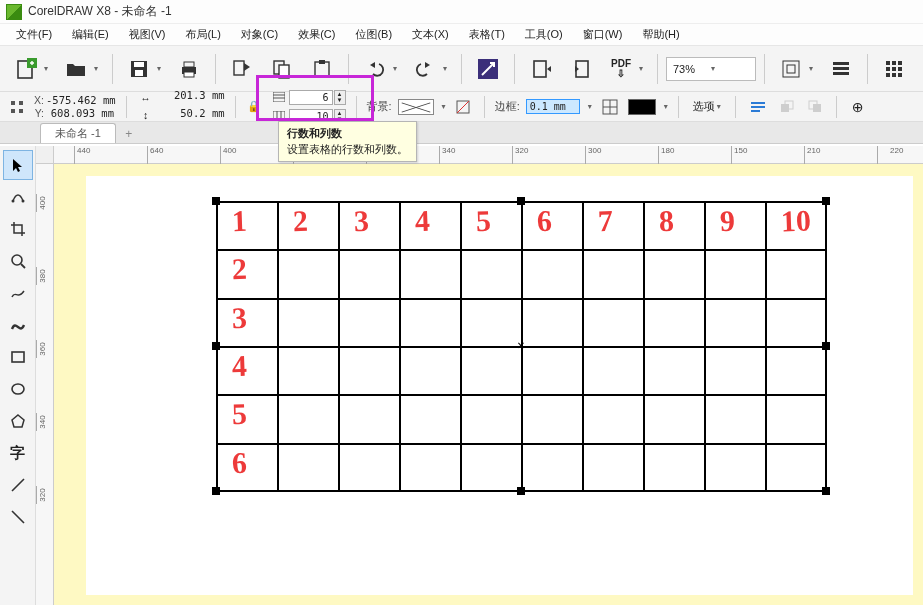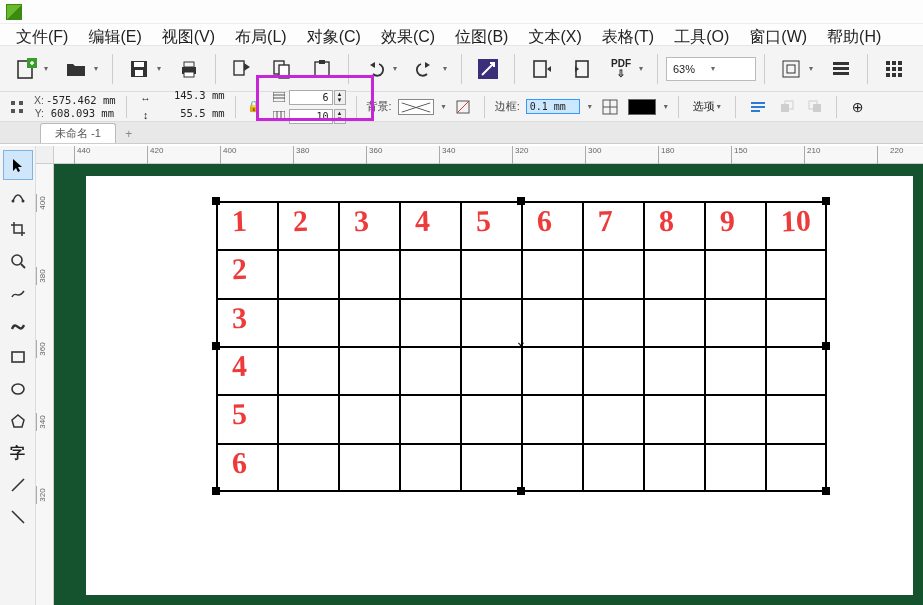--- a/index.html
+++ b/index.html
@@ -5,21 +5,21 @@
 * { box-sizing:border-box; margin:0; padding:0; font-family:"Microsoft YaHei","Segoe UI",sans-serif; }
 body { background:#fff; font-size:12px; color:#222; width:923px; height:605px; overflow:hidden; position:relative; }
 
 
 .titlebar { height:24px; background:#fdfdfd; display:flex; align-items:center; padding:0 6px; gap:6px; border-bottom:1px solid #eee; }
 .app-icon { width:16px; height:16px; background:linear-gradient(135deg,#6ab82e 50%,#3a8b10 50%); border:1px solid #3a8b10; }
 .title-text { font-size:12px; color:#333; }
 
 
 .menubar { height:22px; background:#fdfdfd; display:flex; padding:0 6px; border-bottom:1px solid #e6e6e6; }
-.menubar .mi { padding:3px 10px; font-size:16px; cursor:pointer; }
+.menubar .mi { padding:3px 10px; font-size:11px; cursor:pointer; }
 
 
 .toolbar1 { height:46px; background:#f4f4f4; border-bottom:1px solid #ddd; display:flex; align-items:center; padding:0 8px; gap:4px; }
 .tbtn { width:36px; height:36px; display:flex; align-items:center; justify-content:center; border:1px solid transparent; cursor:pointer; }
 .tsplit { width:46px; height:36px; display:flex; align-items:center; cursor:pointer; }
 .tsplit .main { flex:1; display:flex; align-items:center; justify-content:center; }
 .tsplit .arr { width:10px; font-size:8px; color:#666; }
 .sep { width:1px; height:30px; background:#ccc; margin:0 4px; }
 .zoom-box { width:90px; height:24px; border:1px solid #bbb; background:#fff; display:flex; align-items:center; padding:0 6px; }
 .zoom-box span { flex:1; font-size:11px; }
@@ -58,21 +58,21 @@
 .tabstrip { height:22px; background:#e8e8e8; border-bottom:1px solid #ccc; display:flex; align-items:flex-end; padding-left:40px; }
 .tabstrip .tab { height:20px; padding:0 14px; background:#fff; border:1px solid #bbb; border-bottom:none; border-radius:3px 3px 0 0; font-size:11px; line-height:19px; color:#555; }
 .tabstrip .addtab { width:18px; height:18px; margin-left:4px; text-align:center; line-height:18px; color:#888; cursor:pointer; }
 
 
 .workspace { position:absolute; top:146px; left:0; right:0; bottom:0; display:flex; }
 .toolbox { width:36px; background:#f4f4f4; border-right:1px solid #ddd; display:flex; flex-direction:column; align-items:center; padding-top:4px; gap:2px; }
 .tool { width:30px; height:30px; display:flex; align-items:center; justify-content:center; border:1px solid transparent; cursor:pointer; }
 .tool.active { background:#cfe6fb; border-color:#7eb4e2; }
 
-.canvas-wrap { flex:1; position:relative; background:#14532d; overflow:hidden; }
+.canvas-wrap { flex:1; position:relative; background:#fef9c3; overflow:hidden; }
 .ruler-h { position:absolute; top:0; left:18px; right:0; height:18px; background:#f7f7f7; border-bottom:1px solid #ccc; font-size:8px; color:#666; }
 .ruler-h .tick { position:absolute; top:0; height:18px; border-left:1px solid #aaa; padding-left:2px; line-height:10px; }
 .ruler-v { position:absolute; top:18px; left:0; width:18px; bottom:0; background:#f7f7f7; border-right:1px solid #ccc; font-size:8px; color:#666; }
 .ruler-v .tick { position:absolute; left:0; width:18px; border-top:1px solid #aaa; padding-top:1px; text-align:center; transform:rotate(-90deg); transform-origin:9px 9px; }
 .ruler-corner { position:absolute; top:0; left:0; width:18px; height:18px; background:#f0f0f0; border-right:1px solid #ccc; border-bottom:1px solid #ccc; }
 
 .page { position:absolute; top:30px; left:50px; right:10px; bottom:10px; background:#fff; }
 
 
 .sel-handles .h { position:absolute; width:8px; height:8px; background:#000; }
@@ -81,20 +81,23 @@
 .table-draw { position:absolute; border:1.4px solid #000; }
 .table-draw .cell { position:absolute; border:0.8px solid #000; }
 .num { position:absolute; font-family:"Segoe Script","Comic Sans MS",cursive; font-weight:bold; color:#ed3a3a; transform:rotate(-2deg); }
 
 </style>
 </head>
 <body>
 
 <div class="titlebar">
   <div class="app-icon"></div>
+  <div class="title-text">
+    <span>CorelDRAW X8</span> - <span>未命名 -1</span>
+  </div>
 </div>
 
 <div class="menubar">
   <div class="mi">文件(F)</div>
   <div class="mi">编辑(E)</div>
   <div class="mi">视图(V)</div>
   <div class="mi">布局(L)</div>
   <div class="mi">对象(C)</div>
   <div class="mi">效果(C)</div>
   <div class="mi">位图(B)</div>
@@ -200,21 +203,21 @@
         <rect x="5" y="2" width="12" height="16" fill="none" stroke="#333" stroke-width="1.6"></rect>
         <path d="M4 10l-4-3v6z" fill="#333" transform="translate(4,0)"></path>
       </svg>
     </div>
   <div class="tsplit">
       <div class="main" style="font-size:10px;font-weight:bold;text-align:center;line-height:10px">PDF<br>⇩</div>
       <div class="arr">▾</div>
     </div>
   <div class="sep"></div>
   <div class="zoom-box">
-      <span>63%</span>
+      <span>73%</span>
       <span class="dd">▾</span>
     </div>
   <div class="sep"></div>
   <div class="tsplit">
       <div class="main">
         <svg width="20" height="20">
           <rect x="2" y="2" width="16" height="16" fill="none" stroke="#333"></rect>
           <rect x="6" y="6" width="8" height="8" fill="none" stroke="#333"></rect>
         </svg>
       </div>
@@ -259,25 +262,25 @@
       </div>
     <div class="row">
         <span class="lab">Y:</span>
         <span class="val">608.093 mm</span>
       </div>
   </div>
   <div class="mini-sep"></div>
   <div class="coord-block">
     <div class="row">
         <span class="small-ico">↔</span>
-        <span class="val">145.3 mm</span>
+        <span class="val">201.3 mm</span>
       </div>
     <div class="row">
         <span class="small-ico">↕</span>
-        <span class="val">55.5 mm</span>
+        <span class="val">50.2 mm</span>
       </div>
   </div>
   <div class="mini-sep"></div>
   <div class="small-ico">🔒</div>
   <div style="display:flex;flex-direction:column;gap:1px">
     <div style="display:flex;align-items:center;gap:1px">
       <span class="small-ico">
           <svg width="12" height="10">
             <rect x="0" y="0" width="12" height="10" fill="none" stroke="#555"></rect>
             <line x1="0" y1="3" x2="12" y2="3" stroke="#555"></line>
@@ -350,20 +353,24 @@
   <div class="prop-btn faded">
       <svg width="14" height="14">
         <rect x="5" y="4" width="8" height="8" fill="#888"></rect>
         <rect x="1" y="1" width="8" height="8" fill="none" stroke="#888"></rect>
       </svg>
     </div>
   <div class="mini-sep"></div>
   <div class="prop-btn" style="font-size:14px">⊕</div>
 
   <div class="highlight-box" style="left:256px;top:-17px;width:118px;height:46px"></div>
+  <div class="tooltip" style="left:278px;top:29px">
+    <div class="tt-title">行数和列数</div>
+    <div>设置表格的行数和列数。</div>
+  </div>
 </div>
 
 <div class="tabstrip">
   <div class="tab">未命名 -1</div>
   <div class="addtab">+</div>
 </div>
 
 <div class="workspace">
 
   <div class="toolbox">
@@ -425,21 +432,21 @@
         <svg width="16" height="16">
           <line x1="2" y1="2" x2="14" y2="14" stroke="#333" stroke-width="1.6"></line>
         </svg>
       </div>
   </div>
 
   <div class="canvas-wrap">
     <div class="ruler-corner"></div>
     <div class="ruler-h" id="rulerH">
         <div class="tick" style="left: 20px;">440</div>
-        <div class="tick" style="left: 93px;">420</div>
+        <div class="tick" style="left: 93px;">640</div>
         <div class="tick" style="left: 166px;">400</div>
         <div class="tick" style="left: 239px;">380</div>
         <div class="tick" style="left: 312px;">360</div>
         <div class="tick" style="left: 385px;">340</div>
         <div class="tick" style="left: 458px;">320</div>
         <div class="tick" style="left: 531px;">300</div>
         <div class="tick" style="left: 604px;">180</div>
         <div class="tick" style="left: 677px;">150</div>
         <div class="tick" style="left: 750px;">210</div>
         <div class="tick" style="left: 823px; padding-left: 12px;">220</div>

